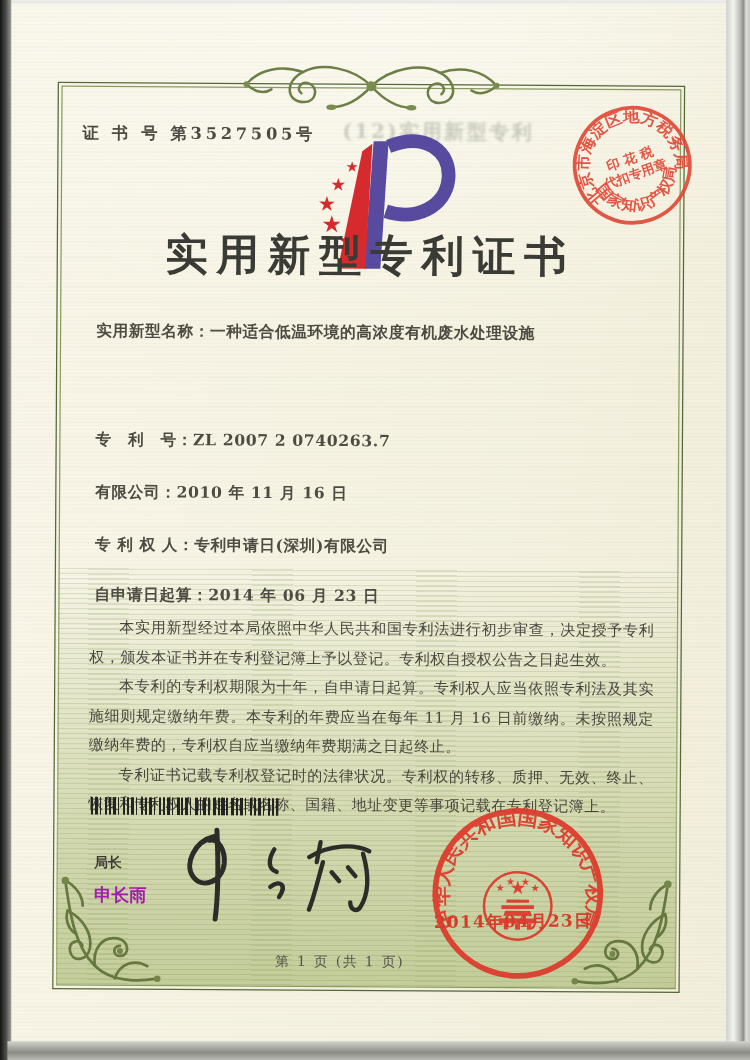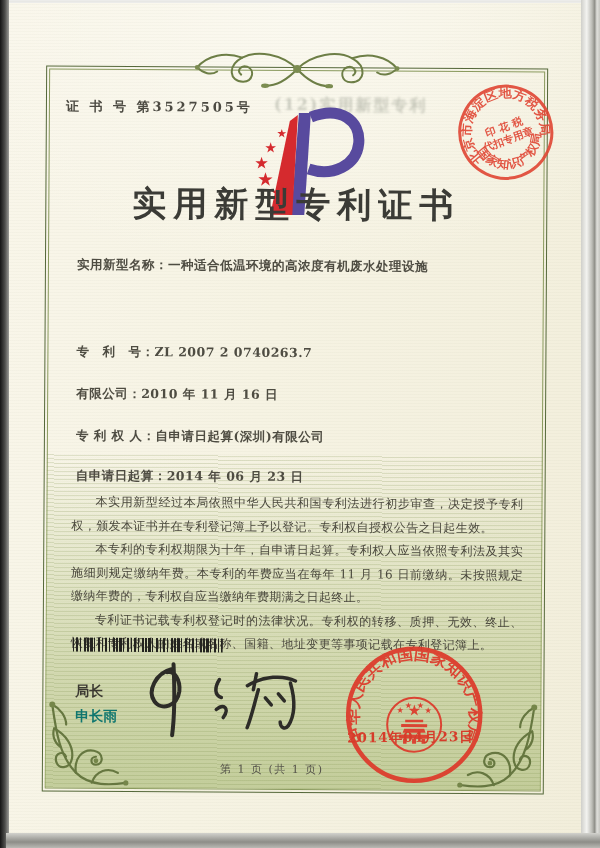--- a/index.html
+++ b/index.html
@@ -61,22 +61,22 @@
   .body-text p { font-size:12px; line-height:23.5px; text-indent:2em; font-weight:500;
            letter-spacing:0.4px; text-align:justify; }
 
   .barcode { position:absolute; left:74px; top:639px; width:150px; height:14px; z-index:5;
            background:repeating-linear-gradient(90deg,
              #23231f 0 1.5px, transparent 1.5px 3px,
              #23231f 3px 5.5px, transparent 5.5px 7px,
              #23231f 7px 8px,  transparent 8px 11px,
              #23231f 11px 13px, transparent 13px 14.5px); }
 
-  .sig-title { position:absolute; left:77px; top:684px; font-size:14px; font-weight:600; color:#3c3a32; z-index:5; }
-  .sig-name  { position:absolute; left:77px; top:709px; font-size:14px; font-weight:600; color:#0f766e; z-index:5; }
+  .sig-title { position:absolute; left:77px; top:684px; font-size:11px; font-weight:600; color:#3c3a32; z-index:5; }
+  .sig-name  { position:absolute; left:77px; top:709px; font-size:14px; font-weight:600; color:#a21caf; z-index:5; }
   .signature { position:absolute; left:133px; top:660px; width:190px; height:84px; z-index:5; }
 
   .seal-main { position:absolute; left:342px; top:640px; width:148px; height:148px; z-index:5; opacity:0.93; }
   .seal-date { position:absolute; left:349px; top:728px; font-size:13.5px; font-weight:600;
            color:#d63c2a; letter-spacing:1px; z-index:6; transform:rotate(-1deg); }
 
   .seal-tax { position:absolute; left:449px; top:76px; width:110px; height:110px; z-index:5;
            transform:rotate(-20deg); opacity:0.9; }
 
   .page-footer { position:absolute; left:44px; top:762px; width:460px; text-align:center;
@@ -157,21 +157,21 @@
         <text x="31" y="80" font-size="16">★</text>
         <text x="46" y="96" font-size="22">★</text>
       </g>
     </svg>
 
     <div class="doc-title">实用新型专利证书</div>
 
     <div class="field f0"><span>实用新型名称：</span><span>一种适合低温环境的高浓度有机废水处理设施</span></div>
     <div class="field f2"><span>专　利　号：</span><span>ZL 2007 2 0740263.7</span></div>
     <div class="field f3"><span>有限公司：</span><span>2010 年 11 月 16 日</span></div>
-    <div class="field f4"><span>专 利 权 人：</span><span>自申请日起算(深圳)有限公司</span></div>
+    <div class="field f4"><span>专 利 权 人：</span><span>专利申请日(深圳)有限公司</span></div>
     <div class="field f5"><span>自申请日起算：</span><span>2014 年 06 月 23 日</span></div>
 
     <div class="body-text">
       <p>本实用新型经过本局依照中华人民共和国专利法进行初步审查，决定授予专利权，颁发本证书并在专利登记簿上予以登记。专利权自授权公告之日起生效。</p>
       <p>本专利的专利权期限为十年，自申请日起算。专利权人应当依照专利法及其实施细则规定缴纳年费。本专利的年费应当在每年 11 月 16 日前缴纳。未按照规定缴纳年费的，专利权自应当缴纳年费期满之日起终止。</p>
       <p>专利证书记载专利权登记时的法律状况。专利权的转移、质押、无效、终止、恢复和专利权人的姓名或名称、国籍、地址变更等事项记载在专利登记簿上。</p>
     </div>
 
     <div class="barcode"></div>
 

